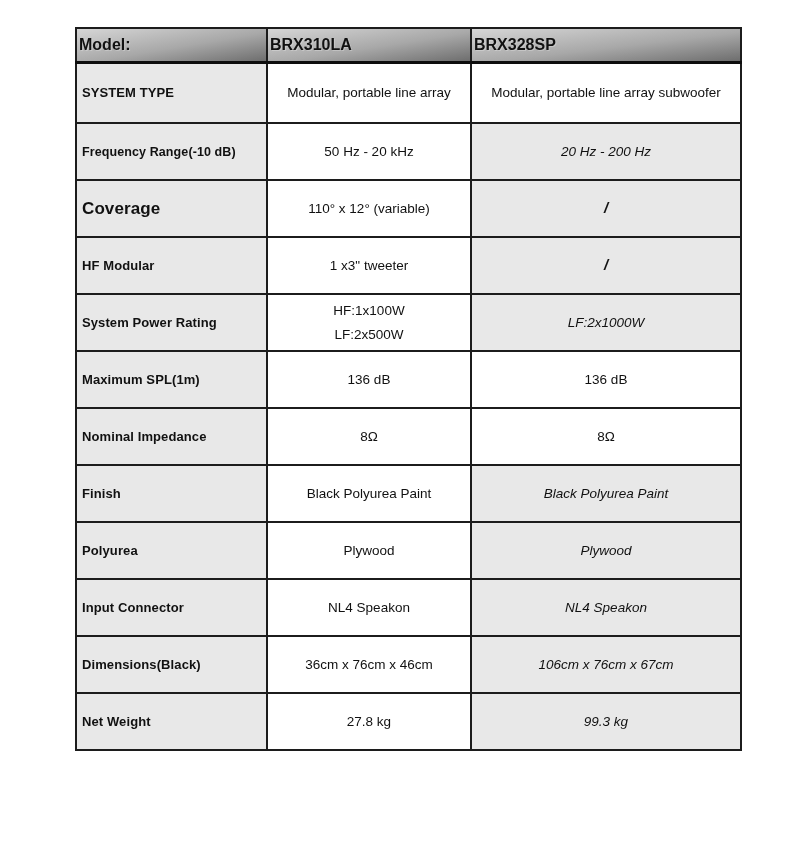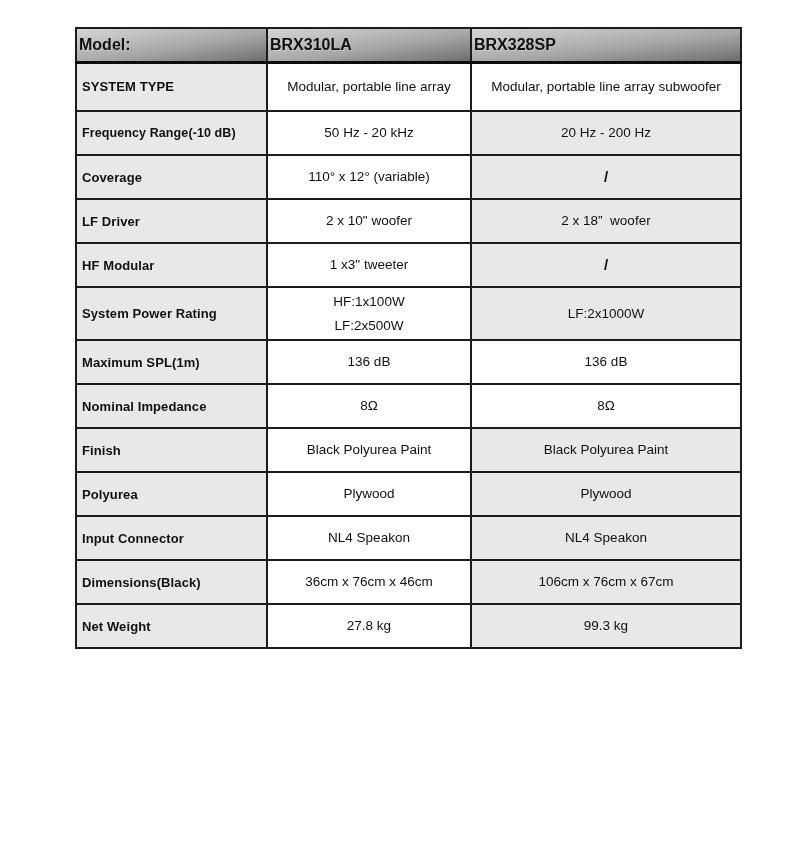--- a/index.html
+++ b/index.html
@@ -40,42 +40,42 @@
   thead tr { height: 34px; }
   thead th {
     background: linear-gradient(to bottom right, var(--hdr-start) 0%, #a8a8a8 55%, var(--hdr-end) 100%);
     font-size: 16px;
     font-weight: bold;
     text-align: left;
     padding: 2px 2px;
     border-bottom: 3px solid #0d0d0d;
     text-shadow: 1px 1px 0 rgba(255,255,255,0.25);
   }
-  tbody tr { height: 44px; }
-  tbody tr:first-child { height: 49px; }
+  tbody tr { height: 57px; }
+  tbody tr:first-child { height: 61px; }
   td.label {
     background: var(--shaded-cell);
     font-weight: bold;
     font-size: 13px;
     text-align: left;
     padding: 2px 5px;
     letter-spacing: 0.1px;
   }
   
   tbody tr:nth-child(2) td.label { font-size: 12.5px; }
-  tbody tr:nth-child(3) td.label { font-size: 13px; }
+  tbody tr:nth-child(3) td.label { font-size: 17px; }
   td.value {
     background: #ffffff;
     text-align: center;
     font-size: 13.5px;
     padding: 2px 16px;
     white-space: pre-wrap;
     line-height: 1.75;
   }
-  td.value.gray { background: var(--shaded-cell); }
+  td.value.gray { background: var(--shaded-cell); font-style: italic; }
   td.value.slash { font-size: 15px; font-weight: bold; }
 </style>
 </head>
 <body>
 
 <div class="table-wrap">
   <table class="spec">
     <colgroup>
       <col class="c1">
         <col class="c2">
@@ -96,25 +96,20 @@
   </tr>
         <tr>
     <td class="label">Frequency Range(-10 dB)</td>
     <td class="value v1">50 Hz - 20 kHz</td>
     <td class="value v2 gray">20 Hz - 200 Hz</td>
   </tr>
         <tr>
     <td class="label">Coverage</td>
     <td class="value v1">110° x 12° (variable)</td>
     <td class="value v2 gray slash">/</td>
-  </tr>
-        <tr>
-    <td class="label">LF Driver</td>
-    <td class="value v1">2 x 10" woofer</td>
-    <td class="value v2 gray">2 x 18”  woofer</td>
   </tr>
         <tr>
     <td class="label">HF Modular</td>
     <td class="value v1">1 x3" tweeter</td>
     <td class="value v2 gray slash">/</td>
   </tr>
         <tr>
     <td class="label">System Power Rating</td>
     <td class="value v1">HF:1x100W
 LF:2x500W</td>

